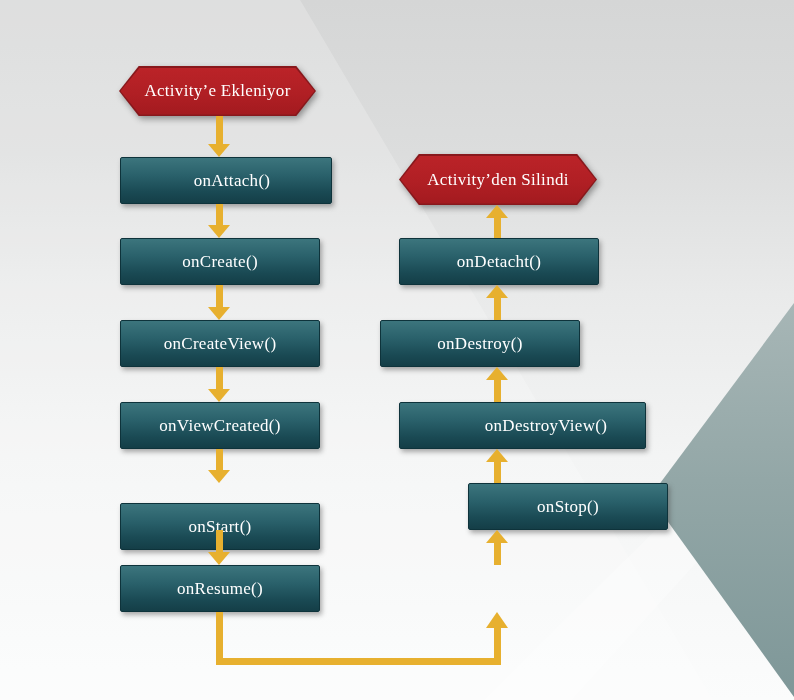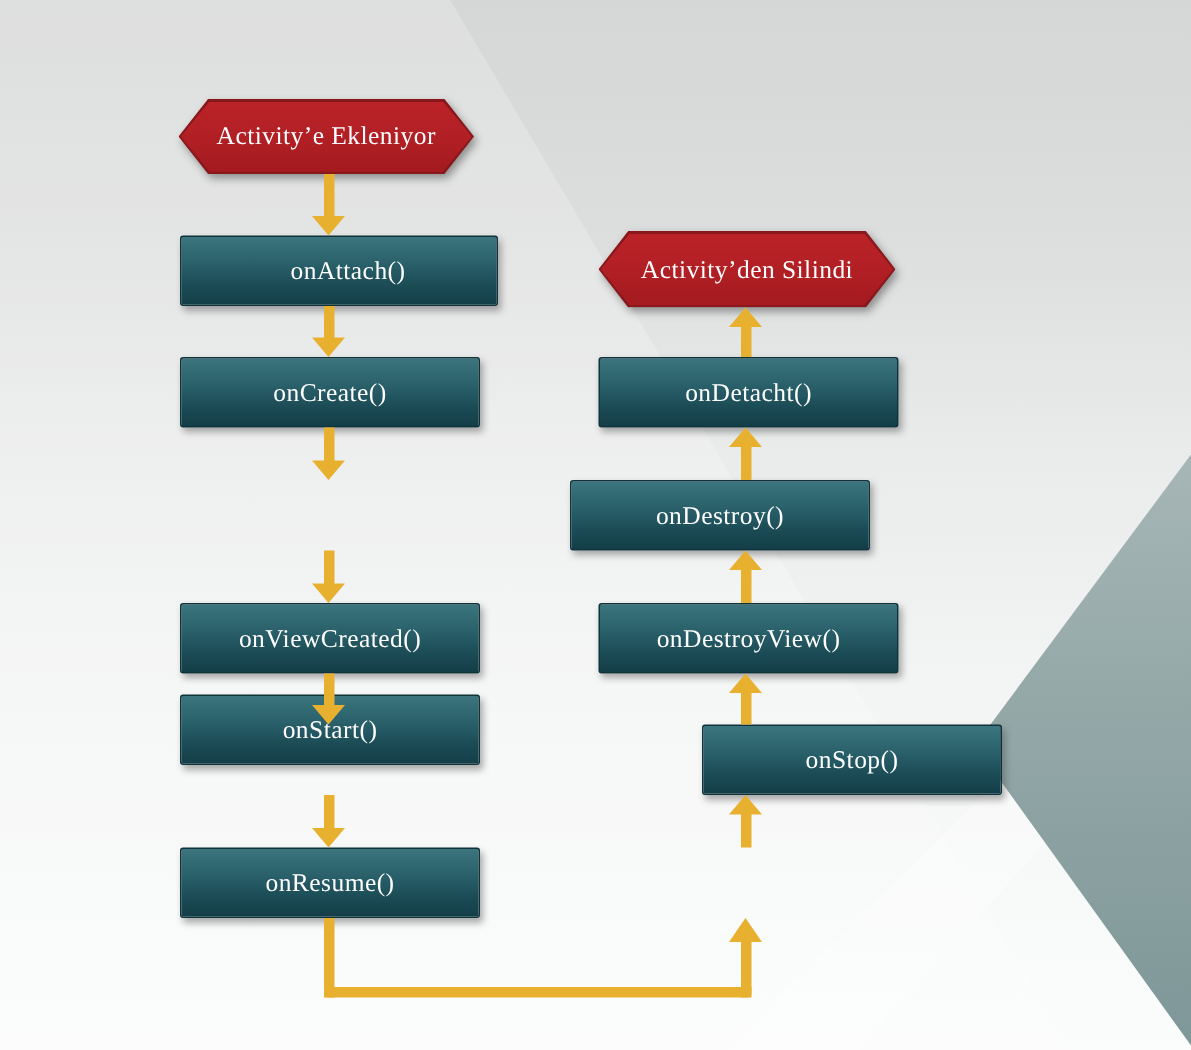--- a/index.html
+++ b/index.html
@@ -99,37 +99,40 @@
       <span class="label">Activity’den Silindi</span>
     </div>
   </div>
 
   <div class="node" style="left:120px;top:157px;padding-left:12px;">
     <span class="label">onAttach()</span>
   </div>
   <div class="node" style="left:120px;top:238px;">
     <span class="label">onCreate()</span>
   </div>
+  <div class="node" style="left:120px;top:320px;">
+    <span class="label">onCreateView()</span>
+  </div>
   <div class="node" style="left:120px;top:402px;text-align:right;">
     <span class="label">onViewCreated()</span>
   </div>
-  <div class="node" style="left:120px;top:463px;">
+  <div class="node" style="left:120px;top:503px;">
     <span class="label">onStart()</span>
   </div>
   <div class="node" style="left:120px;top:565px;text-align:right;">
     <span class="label">onResume()</span>
   </div>
 
   <div class="node" style="left:399px;top:238px;">
     <span class="label">onDetacht()</span>
   </div>
   <div class="node" style="left:380px;top:320px;">
     <span class="label">onDestroy()</span>
   </div>
-  <div class="node" style="left:399px;top:402px;">
+  <div class="node" style="left:399px;top:402px;padding-left:47px;">
     <span class="label">onDestroyView()</span>
   </div>
   <div class="node" style="left:420px;top:483px;margin-left:48px;">
     <span class="label">onStop()</span>
   </div>
 
   <div class="arrow down" style="left:208px;top:116px;height:41px;">
     <div class="shaft"></div>
       <div class="head"></div>
   </div>

